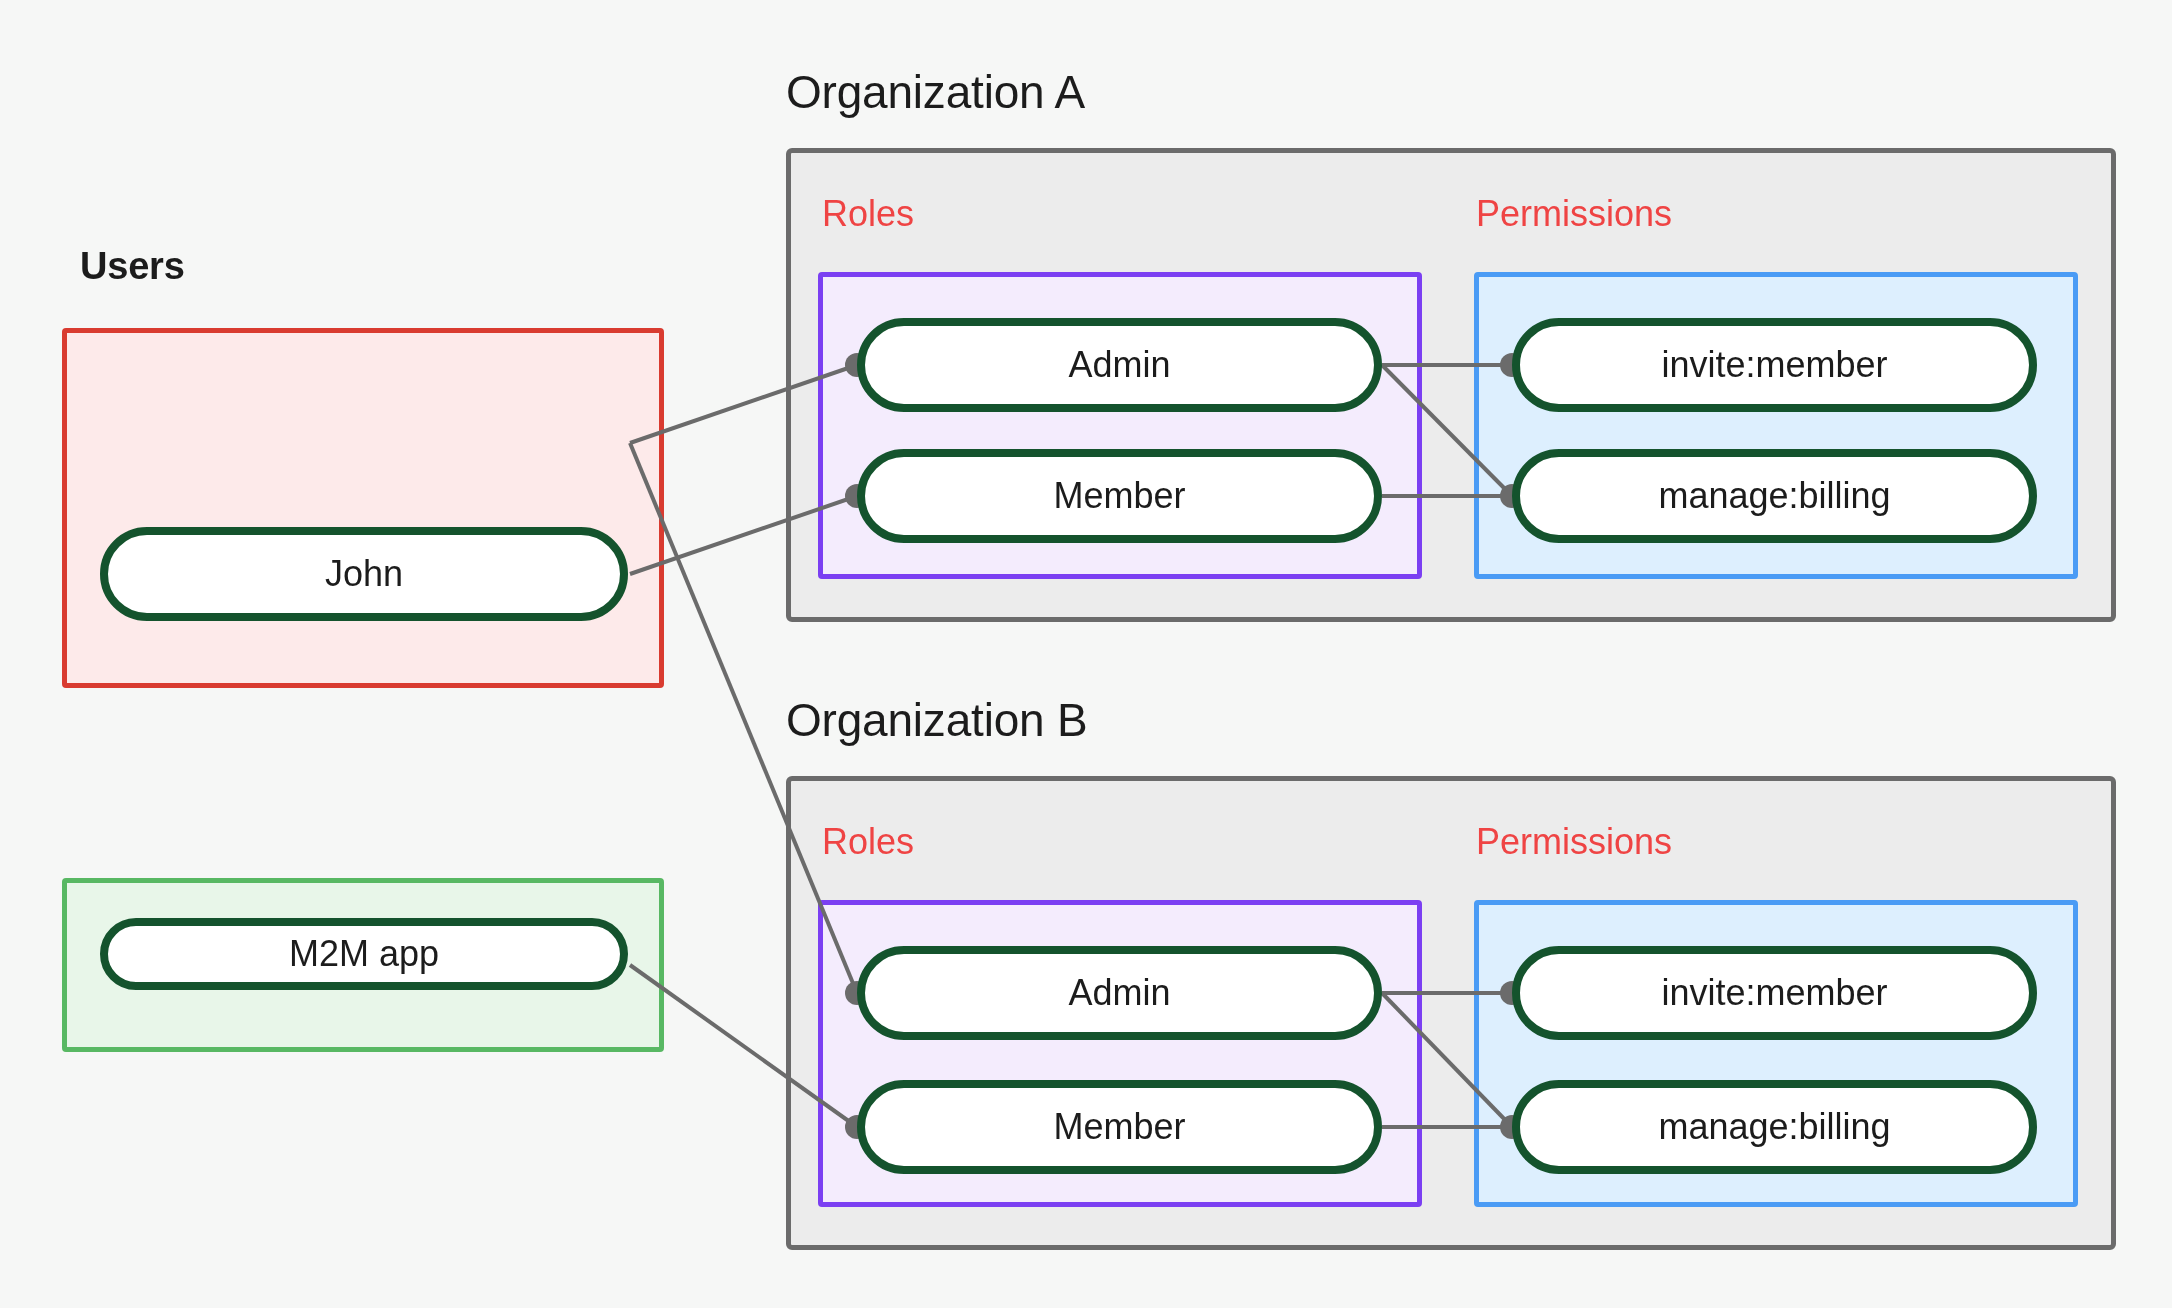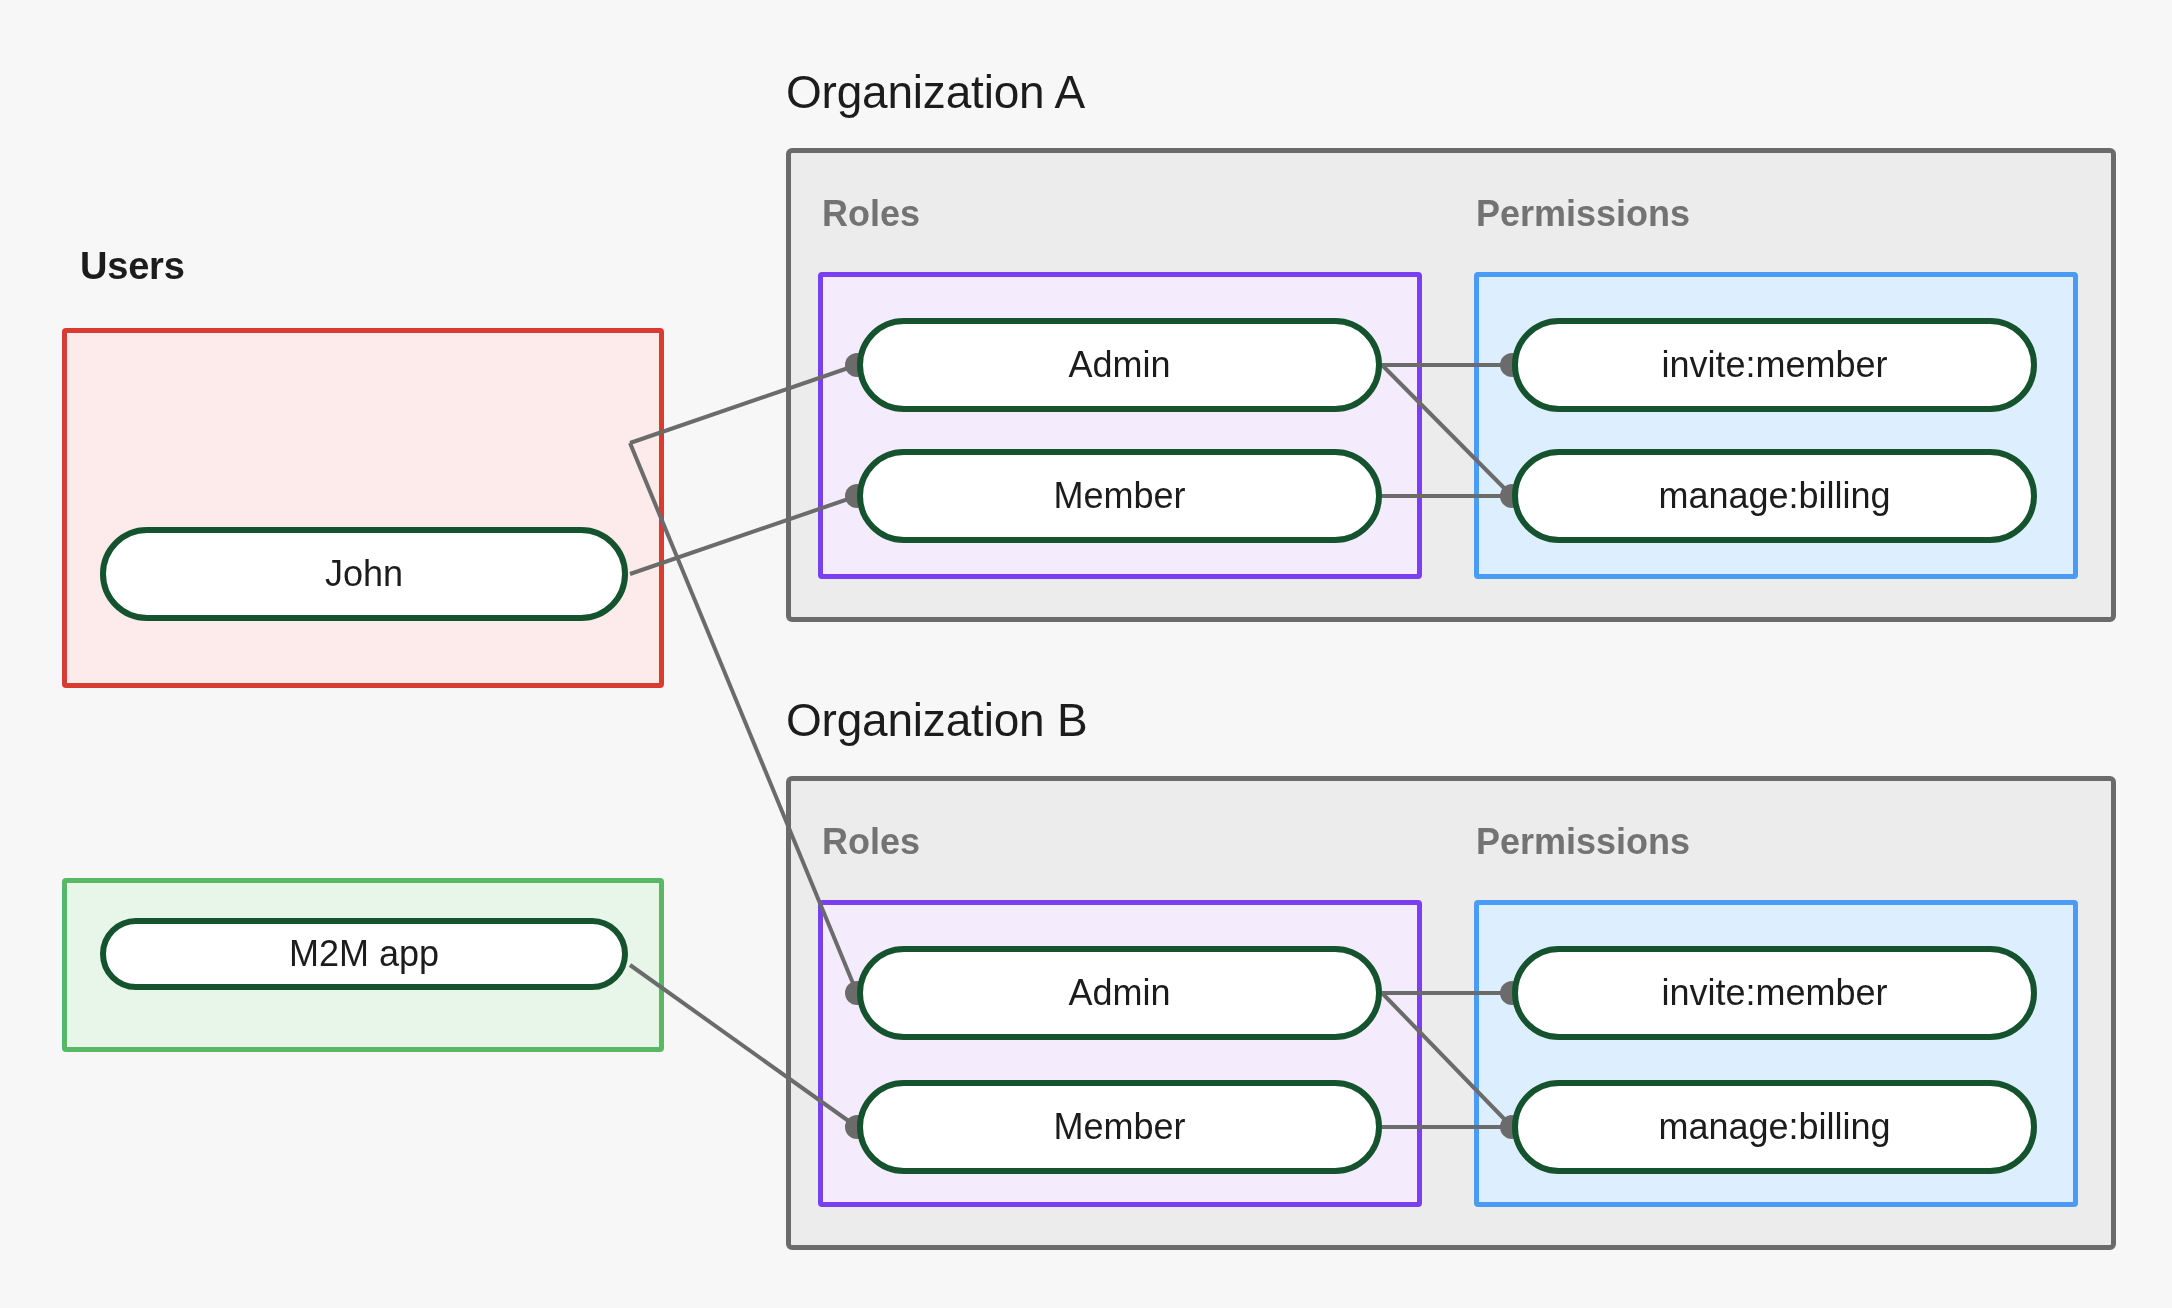--- a/index.html
+++ b/index.html
@@ -29,22 +29,22 @@
     position: absolute;
     font-size: 46px;
     font-weight: 400;
     color: #1c1c1c;
     white-space: nowrap;
     letter-spacing: -0.2px;
   }
   .group-title {
     position: absolute;
     font-size: 36px;
-    font-weight: 700;
-    color: #737373;
+    font-weight: 400;
+    color: #ef4444;
     white-space: nowrap;
   }
 
   
   .box {
     position: absolute;
     box-sizing: border-box;
     border-radius: 4px;
   }
   .box-users {
@@ -67,21 +67,21 @@
   .box-perms {
     background: #ddeffe;
     border: 5px solid #4a9bf5;
   }
 
   
   .pill {
     position: absolute;
     box-sizing: border-box;
     background: #ffffff;
-    border: 6px solid #14532d;
+    border: 8px solid #14532d;
     border-radius: 999px;
     display: flex;
     align-items: center;
     justify-content: center;
     font-size: 36px;
     color: #1c1c1c;
     white-space: nowrap;
     z-index: 5;
   }
 

